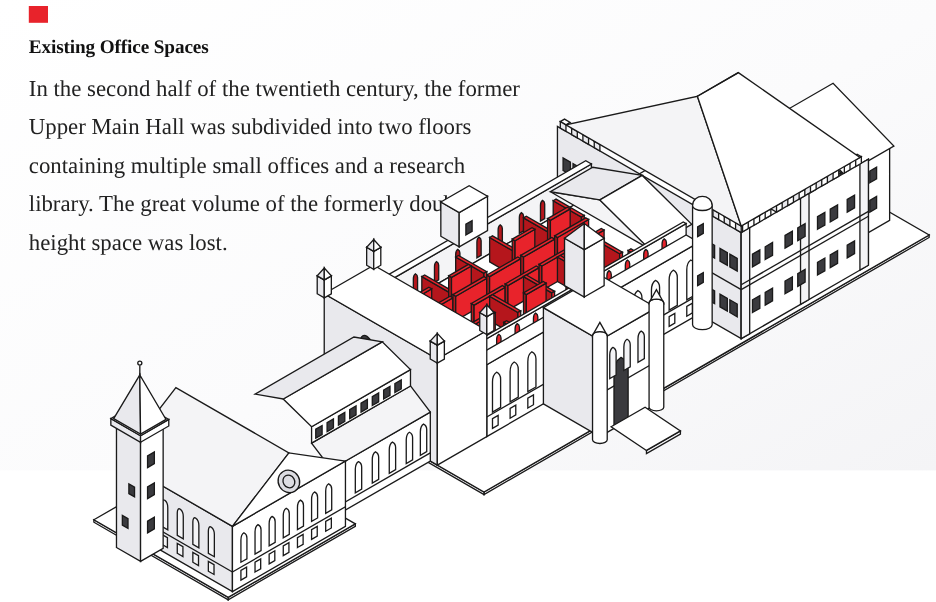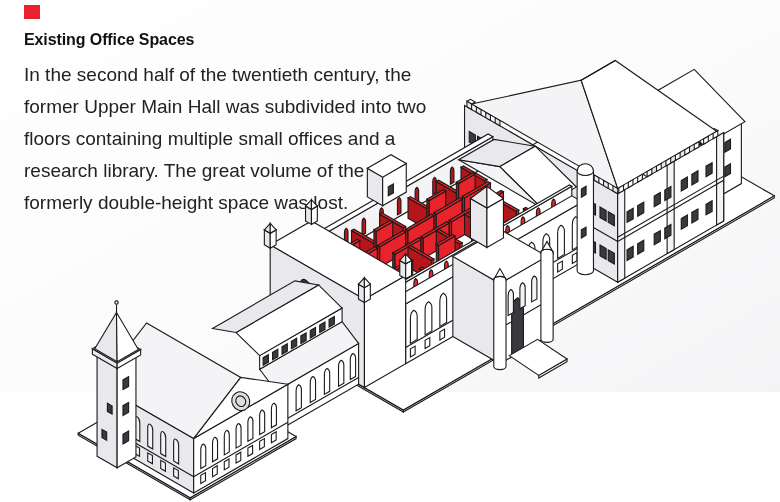--- a/index.html
+++ b/index.html
@@ -1,17 +1,17 @@
 <!DOCTYPE html>
 <html style="--red: #e8232b; --redD: #b5161c; --line: #1a1a1a;"><head>
 <meta charset="utf-8">
 <style>
   html,body{margin:0;padding:0;}
   body{width:780px;height:502px;overflow:hidden;font-family:"Liberation Sans",sans-serif;}
-  .canvas{position:relative;width:780px;height:392px;background:linear-gradient(150deg,#ffffff 0%,#fbfbfc 55%,#f4f4f6 100%);}
+  .canvas{position:relative;width:780px;height:392px;background:linear-gradient(150deg,#ffffff 0%,#fbfbfc 55%,#f4f4f6 100%);font-family:Liberation Serif, serif;}
   .legend-swatch{position:absolute;left:24px;top:5px;width:16px;height:14px;background:var(--red,#e8232b);}
   .textblock{position:absolute;left:24px;top:30px;width:420px;color:#1e1e1e;}
   .title{font-size:16px;font-weight:700;line-height:1.3;margin:0 0 8px 0;letter-spacing:-0.1px;color:#111;}
   .desc{font-size:19px;line-height:32px;margin:0;max-width:412px;color:#222;}
   svg{position:absolute;left:0;top:0;}
   svg *{vector-effect:non-scaling-stroke;}
   .w{fill:#ffffff;stroke:#1a1a1a;stroke-width:1.1;}
   .g1{fill:#f4f4f6;stroke:#1a1a1a;stroke-width:1.1;}
   .g2{fill:#e9e9ed;stroke:#1a1a1a;stroke-width:1.1;}
   .g3{fill:#dddde2;stroke:#1a1a1a;stroke-width:1.1;}

